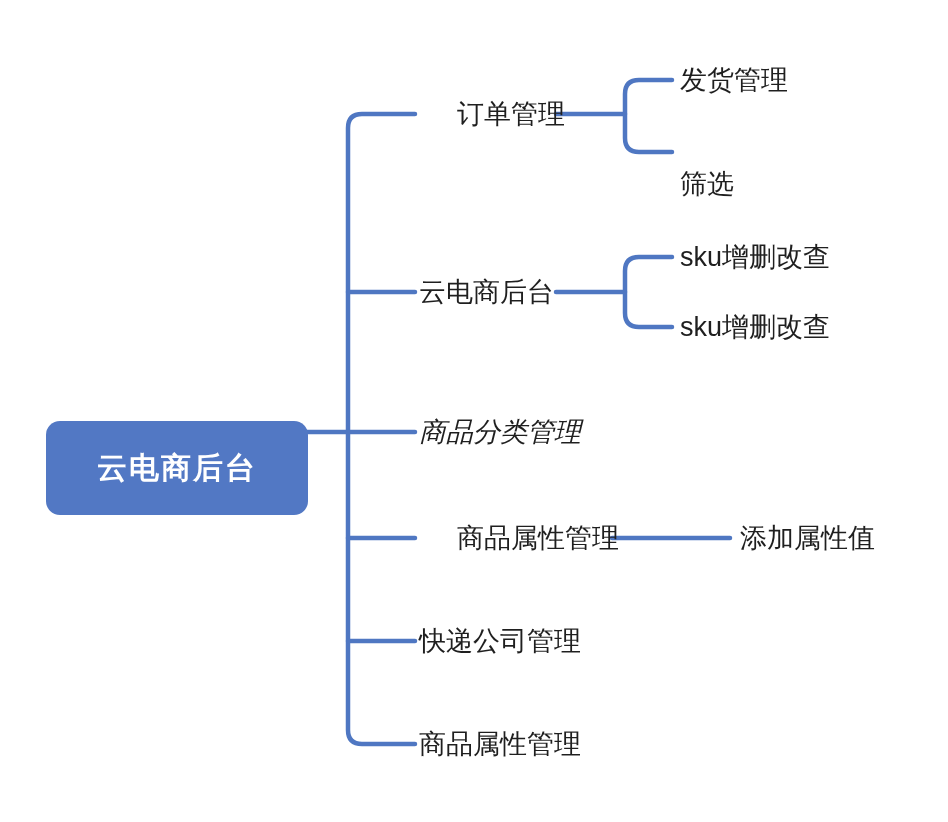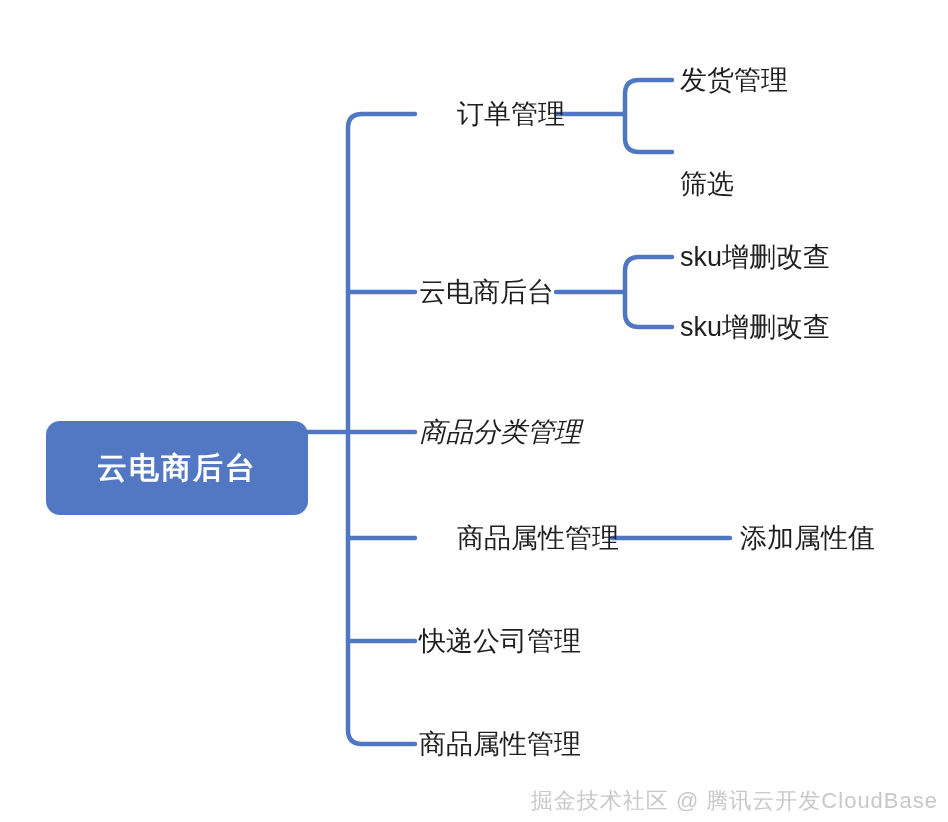--- a/index.html
+++ b/index.html
@@ -123,15 +123,14 @@
   <div class="node-label level2" style="left:419px; top:432px;font-style:italic;">商品分类管理</div>
 
   <div class="node-label level2" style="left:419px; top:538px;margin-left:38px;">商品属性管理</div>
 
   <div class="node-label level2" style="left:419px; top:641px;">快递公司管理</div>
 
   <div class="node-label level3" style="left:740px; top:538px;">添加属性值</div>
 
   <div class="node-label level2" style="left:419px; top:744px;">商品属性管理</div>
 
-  <div class="watermark">掘金技术社区 @ 腾讯云开发CloudBase</div>
 
 </div>
 
 </body></html>

